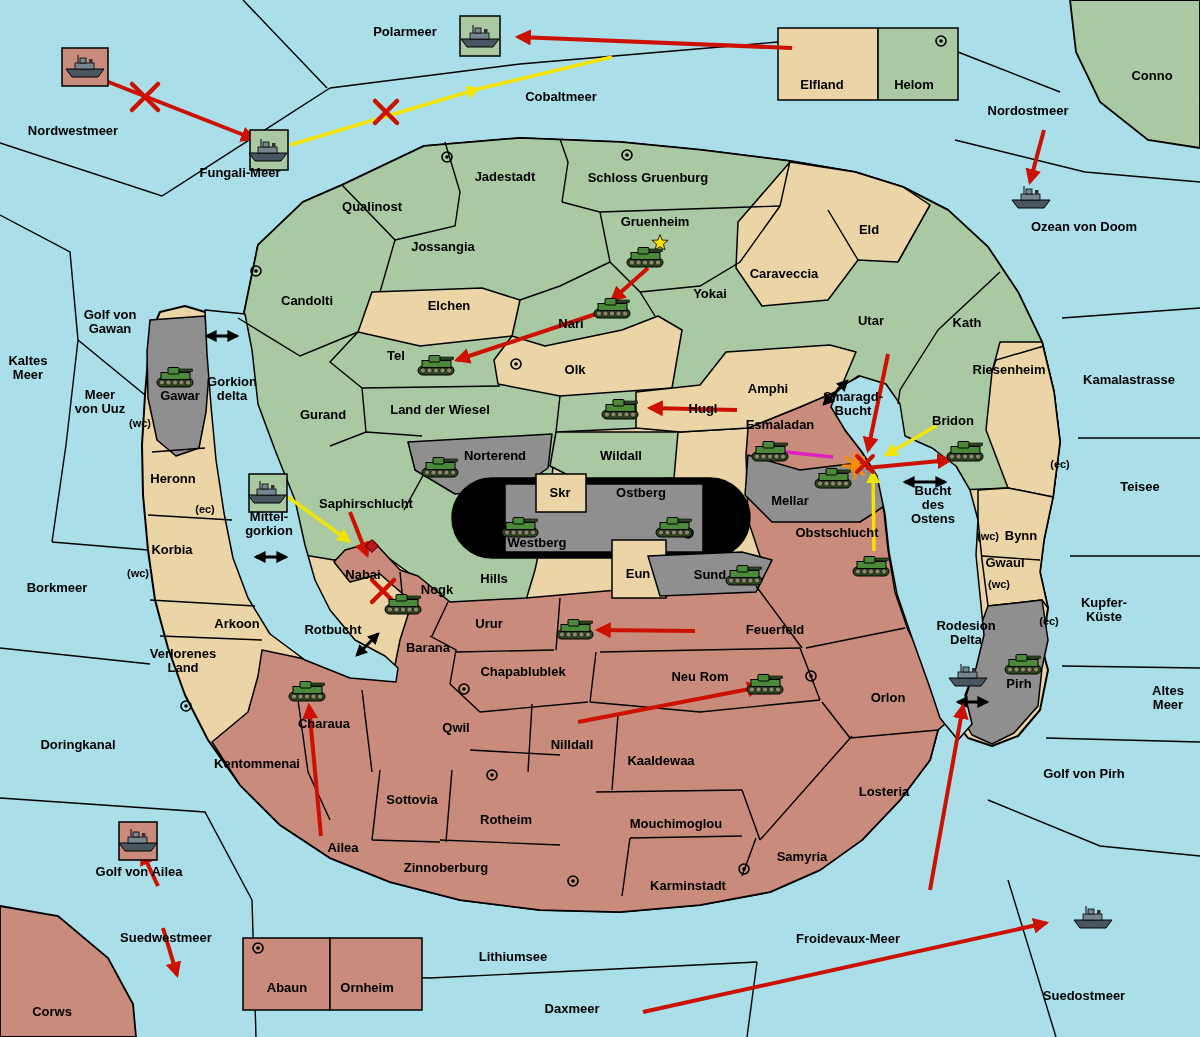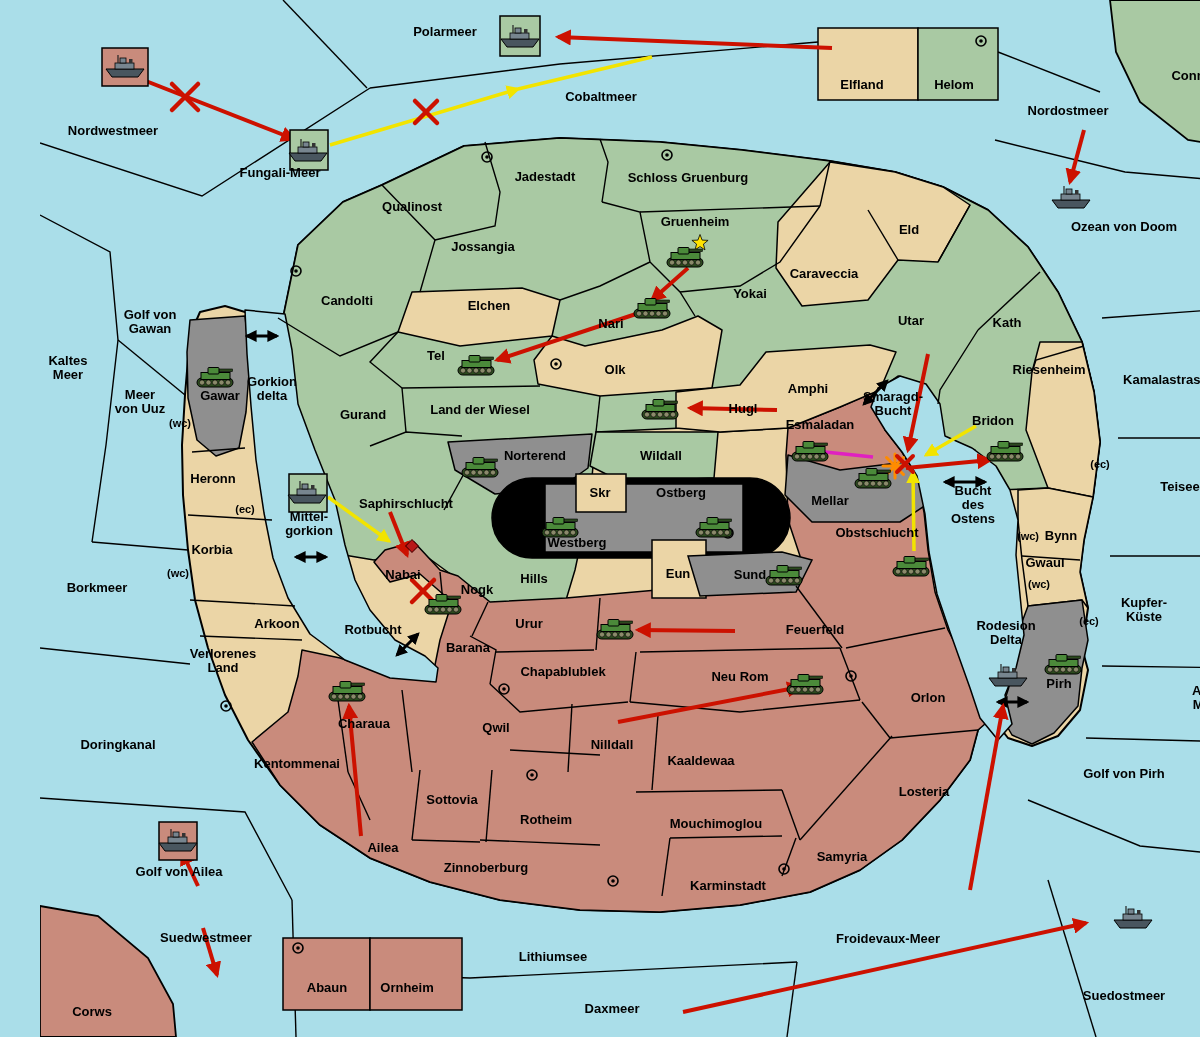--- a/index.html
+++ b/index.html
@@ -1,17 +1,17 @@
 <!DOCTYPE html>
 <html><head>
 <meta charset="utf-8">
 <title>Map</title>
 <style>
   html,body{margin:0;padding:0;background:#aadee9;}
-  #map-root{width:1050px;height:1037px;position:relative;font-family:"Liberation Sans",sans-serif;margin-left:40px;}
+  #map-root{width:1050px;height:1037px;position:relative;font-family:"Liberation Sans",sans-serif;}
   svg{display:block;}
   text{font-family:"Liberation Sans","DejaVu Sans",sans-serif;font-weight:bold;fill:#000;}
   .lbl{font-size:13px;}
   .tag{font-size:11px;}
 </style>
 </head>
 <body>
 
 <div id="map-root">
     <svg width="1200" height="1037" viewBox="0 0 1200 1037">

